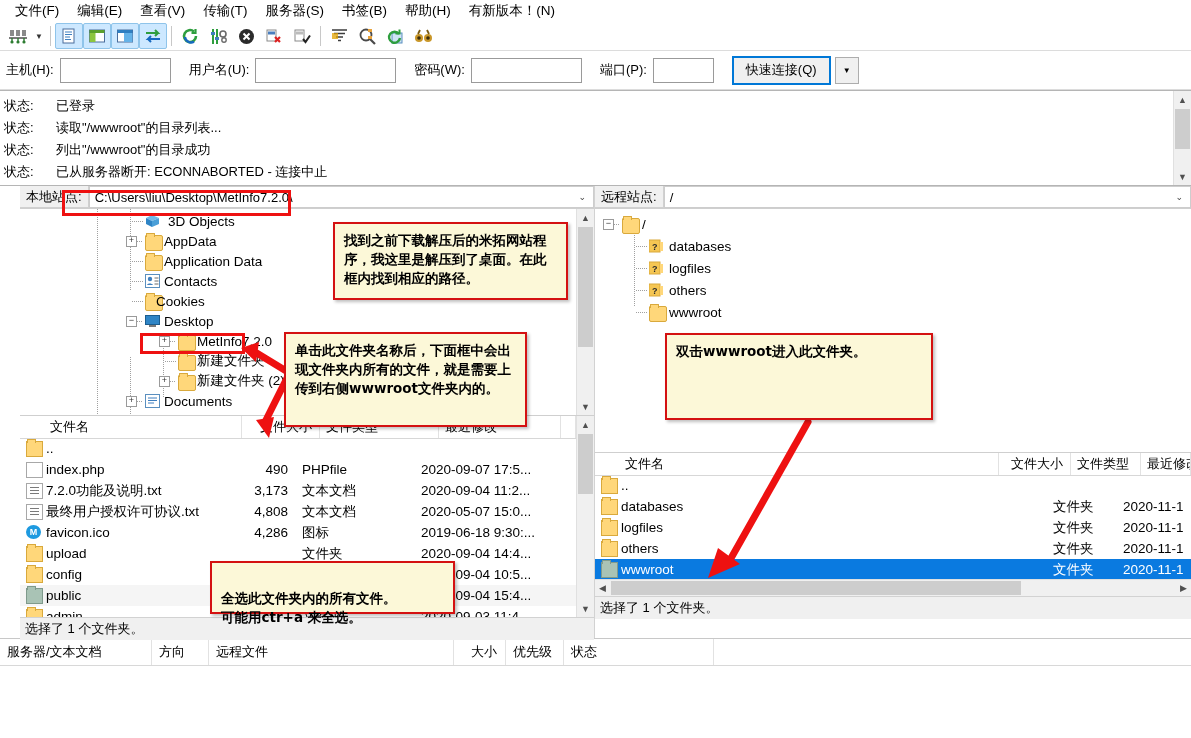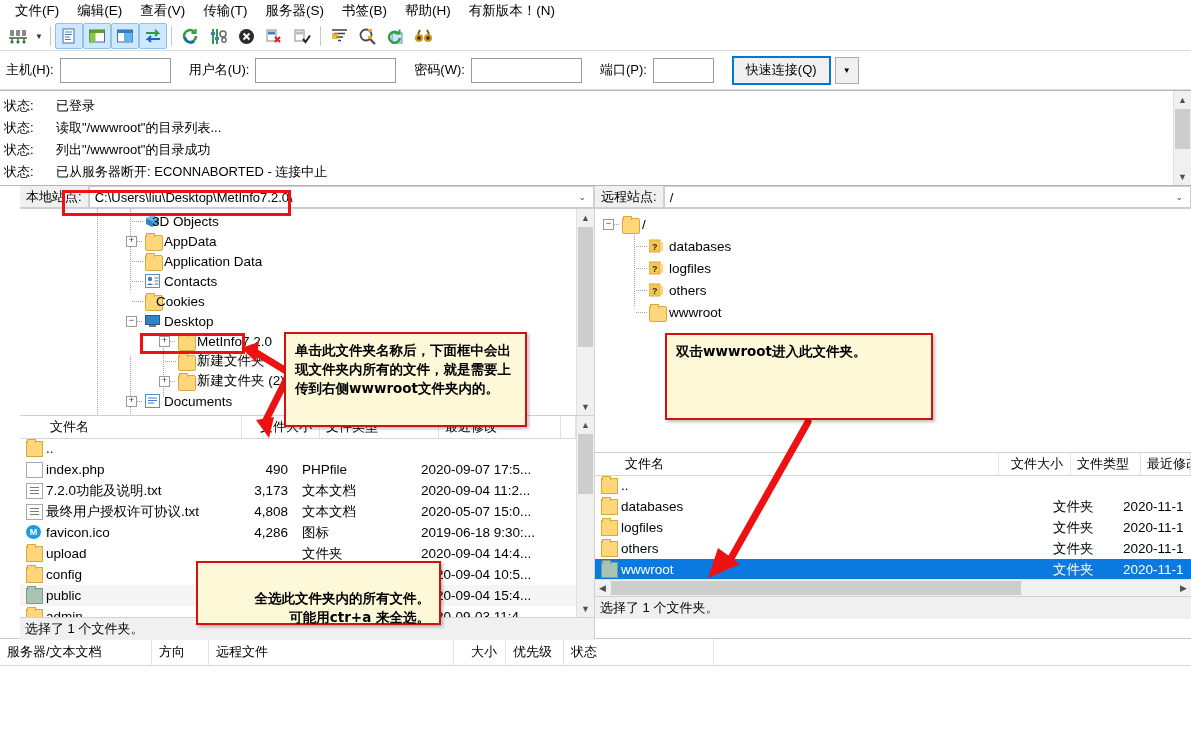--- a/index.html
+++ b/index.html
@@ -298,21 +298,21 @@
 
           <div class="trow" style="height:20px">
             <span class="dash" style="left:112px;width:11px"></span>
             <span class="fi" style="left:125px;top:3px;">
               <svg width="15" height="14" viewBox="0 0 15 14">
                   <path d="M1 4l6-3 7 3-7 3z" fill="#6fb8e8"></path>
                   <path d="M1 4v6l6 3V7z" fill="#2f85c6"></path>
                   <path d="M14 4v6l-7 3V7z" fill="#4a9fd8"></path>
                 </svg>
             </span>
-            <span class="tlabel" style="left:132px;">3D Objects</span>
+            <span class="tlabel" style="left:148px;">3D Objects</span>
           </div>
 
           <div class="trow" style="height:20px">
             <span class="expander" style="left:106px;top:5px;">+</span>
             <span class="dash" style="left:117px;width:6px"></span>
             <span class="fi folder" style="left:125px;top:4px;"></span>
             <span class="tlabel" style="left:144px;">AppData</span>
           </div>
 
           <div class="trow" style="height:20px">
@@ -600,30 +600,33 @@
     <div class="qcell r" style="width:52px">大小</div>
     <div class="qcell" style="width:58px">优先级</div>
     <div class="qcell" style="width:150px">状态</div>
     <div class="qcell" style="flex:1;border-right:none"></div>
   </div>
 
   <div class="redbox" style="left:62px;top:190px;width:229px;height:26px;"></div>
 
   <div class="redbox" style="left:140px;top:333px;width:105px;height:21px;"></div>
 
+  <div class="callout" style="left:333px;top:222px;width:235px;height:78px;">
+    <span>找到之前下载解压后的米拓网站程序，我这里是解压到了桌面。在此框内找到相应的路径。</span>
+  </div>
 
   <div class="callout" style="left:284px;top:332px;width:243px;height:95px;">
     <span>单击此文件夹名称后，下面框中会出现文件夹内所有的文件，就是需要上传到右侧wwwroot文件夹内的。</span>
   </div>
 
   <div class="callout" style="left:665px;top:333px;width:268px;height:87px;">
     <span>双击wwwroot进入此文件夹。</span>
   </div>
 
-  <div class="callout" style="left:196px;top:561px;width:245px;height:64px;white-space:pre-line;text-align:right;">
+  <div class="callout" style="left:210px;top:561px;width:245px;height:53px;white-space:pre-line;">
     <span>全选此文件夹内的所有文件。
 可能用ctr+a 来全选。</span>
   </div>
 
   <svg class="arrow" style="left:225px;top:340px;width:80px;height:50px;" viewBox="0 0 80 50">
     <path d="M76 40 L30 12" stroke="#ee1111" stroke-width="7" stroke-linecap="round"></path>
     <path d="M34 2 L16 8 L31 22 Z" fill="#ee1111"></path>
   </svg>
 
   <svg class="arrow" style="left:225px;top:370px;width:70px;height:70px;" viewBox="0 0 70 70">

